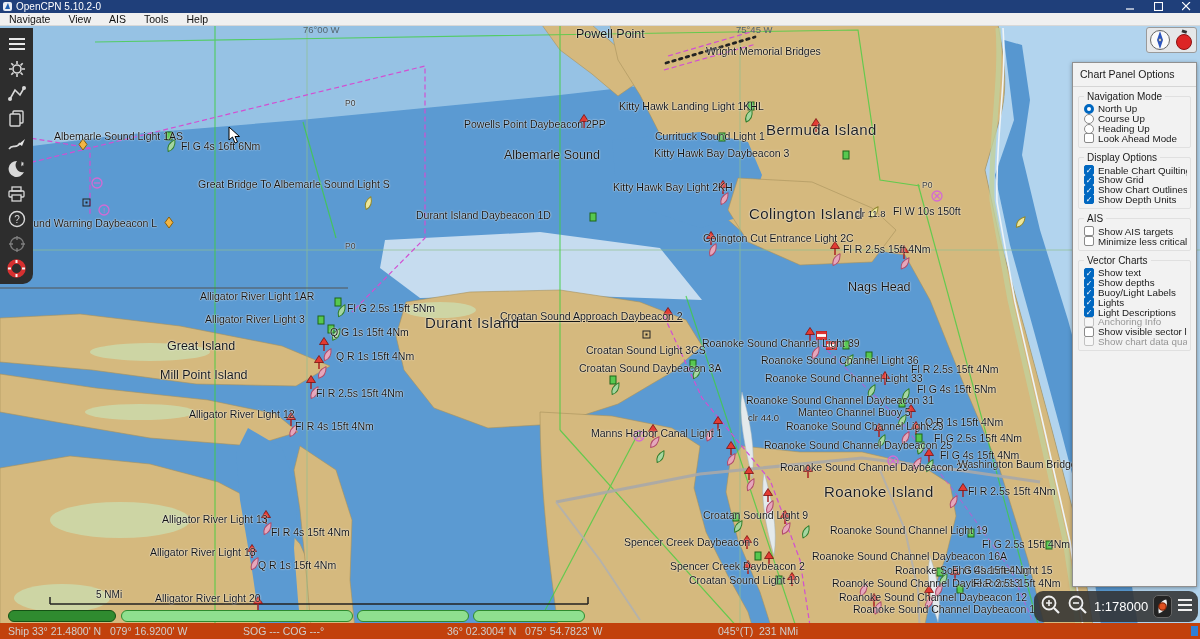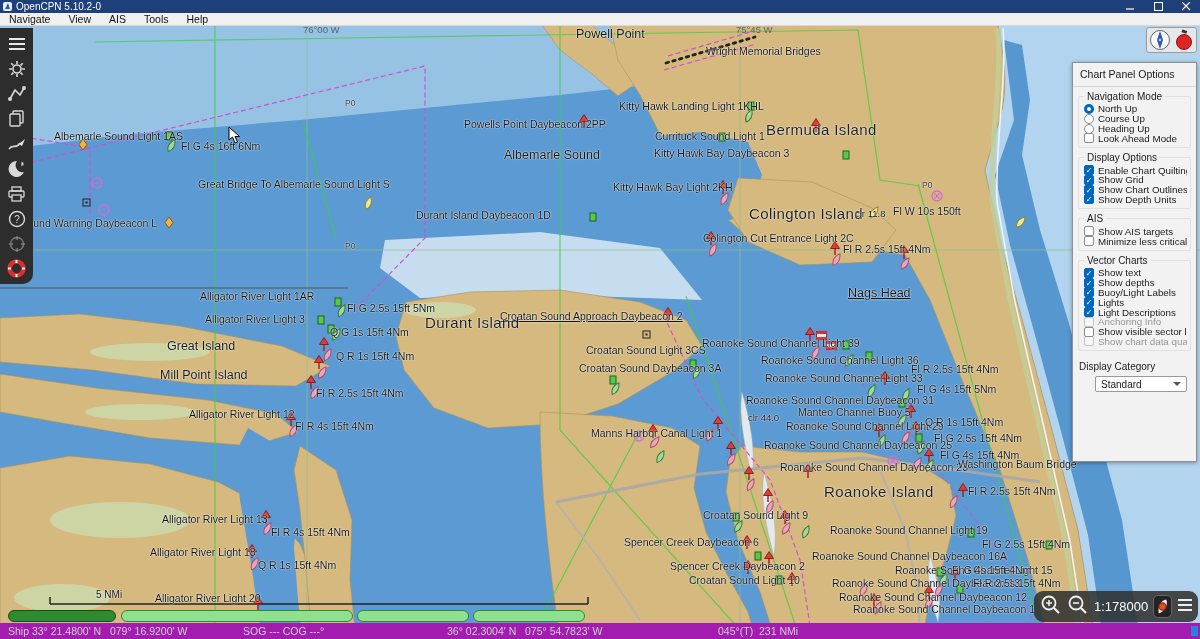--- a/index.html
+++ b/index.html
@@ -29,21 +29,21 @@
   .ml.clr { font-size:9.5px; }
   .ml.tiny { font-size:8.5px; color:#333; }
   .ml.scale { font-size:10px; }
   .mk { position:absolute; z-index:4; pointer-events:none; }
 
   
   #ltoolbar { position:absolute; left:0; top:28px; width:33px; height:256px; background:#2d2d2d; border-radius:0 0 10px 0; z-index:40; display:flex; flex-direction:column; align-items:center; padding-top:3px; }
   #ltoolbar .tbtn { width:26px; height:25px; display:flex; align-items:center; justify-content:center; }
 
   
-  #panel { position:absolute; left:1072px; top:62px; width:125px; height:400px; background:#f2f2f2; border:1px solid #909090; box-shadow:0 1px 4px rgba(0,0,0,.35); z-index:45; font-size:10px; color:#1a1a1a; }
+  #panel { position:absolute; left:1072px; top:62px; width:125px; height:525px; background:#f2f2f2; border:1px solid #909090; box-shadow:0 1px 4px rgba(0,0,0,.35); z-index:45; font-size:10px; color:#1a1a1a; }
   #panel .ptitle { padding:5px 7px 6px; font-size:10.5px; border-bottom:1px solid #d5d5d5; }
   #panel .group { margin:9px 5px 0; border:1px solid #e0e0e0; border-radius:2px; position:relative; padding:7px 3px 4px 4px; }
   #panel .glabel { position:absolute; top:-6px; left:5px; background:#f2f2f2; padding:0 3px; font-size:10px; }
   .opt { display:flex; align-items:center; height:9.8px; margin:0 0 0 1px; white-space:nowrap; }
   .opt.dis { opacity:.45; }
   .opt .olabel { margin-left:4px; font-size:9.8px; overflow:hidden; }
   .cb { width:10px; height:10px; border:1px solid #8a8a8a; border-radius:2px; background:#fff; flex:0 0 auto; font-size:8px; line-height:9px; text-align:center; color:#fff; }
   .cb.on { background:#0067c0; border-color:#0067c0; }
   .rb { width:10px; height:10px; border:1px solid #8a8a8a; border-radius:50%; background:#fff; flex:0 0 auto; }
   .rb.on { border:3px solid #0067c0; }
@@ -59,21 +59,21 @@
   .cbar { position:absolute; top:610px; height:12px; border-radius:6px; z-index:20; }
   .cbar.dark { background:#2f8b2f; border:1px solid #145214; }
   .cbar.light { background:#8fe08f; border:1px solid #2e8b2e; }
 
   
   #ctoolbar { position:absolute; left:1034px; top:591px; width:164px; height:31px; background:rgba(50,50,50,.88); border-radius:9px; z-index:50; display:flex; align-items:center; padding:0 6px; gap:5px; }
   #ctoolbar .zscale { color:#fff; font-size:13px; }
   #ctoolbar .boatbtn { width:23px; height:23px; background:#232323; border:1px solid #666; border-radius:5px; display:flex; align-items:center; justify-content:center; }
 
   
-  #statusbar { position:absolute; left:0; top:623px; width:1200px; height:16px; background:#a21caf; color:#cfcfcf; font-size:10.5px; line-height:16px; z-index:60; }
+  #statusbar { position:absolute; left:0; top:623px; width:1200px; height:16px; background:#c2410c; color:#cfcfcf; font-size:10.5px; line-height:16px; z-index:60; }
   #statusbar span { position:absolute; white-space:pre; }
   #statusbar .grip { position:absolute; right:2px; top:3px; width:7px; height:10px; background:#2f7fd6; }
 
   #cursor { position:absolute; left:228px; top:126px; z-index:55; }
 </style>
 </head>
 <body>
 
 <div id="app">
 
@@ -181,21 +181,21 @@
         <span class="ml pl" style="left: 749px; top: 179px;">Colington Island</span>
         <span class="ml clr" style="left: 855px; top: 182px;">clr 11.8</span>
         <span class="ml" style="left: 893px; top: 179px;">Fl W 10s 150ft</span>
         <span class="ml" style="left: 416px; top: 183px;">Durant Island Daybeacon 1D</span>
         <span class="ml" style="left: 0px; top: 191px;">arle Sound Warning Daybeacon L</span>
         <span class="ml" style="left: 703px; top: 206px;">Colington Cut Entrance Light 2C</span>
         <span class="ml" style="left: 843px; top: 217px;">Fl R 2.5s 15ft 4Nm</span>
         <span class="ml tiny" style="left: 922px; top: 154px;">P0</span>
         <span class="ml tiny" style="left: 345px; top: 72px;">P0</span>
         <span class="ml tiny" style="left: 345px; top: 215px;">P0</span>
-        <span class="ml pm" style="left: 848px; top: 260px; text-decoration: underline;">Nags Head</span>
+        <span class="ml pm" style="left: 848px; top: 254px;">Nags Head</span>
         <span class="ml" style="left: 200px; top: 264px;">Alligator River Light 1AR</span>
         <span class="ml" style="left: 347px; top: 276px;">Fl G 2.5s 15ft 5Nm</span>
         <span class="ml" style="left: 205px; top: 287px;">Alligator River Light 3</span>
         <span class="ml" style="left: 500px; top: 284px; text-decoration: underline;">Croatan Sound Approach Daybeacon 2</span>
         <span class="ml pl" style="left: 425px; top: 288px;">Durant Island</span>
         <span class="ml" style="left: 330px; top: 300px;">Q G 1s 15ft 4Nm</span>
         <span class="ml" style="left: 586px; top: 318px;">Croatan Sound Light 3CS</span>
         <span class="ml" style="left: 702px; top: 311px;">Roanoke Sound Channel Light 39</span>
         <span class="ml" style="left: 336px; top: 324px;">Q R 1s 15ft 4Nm</span>
         <span class="ml" style="left: 761px; top: 328px;">Roanoke Sound Channel Light 36</span>
@@ -829,27 +829,20 @@
           <div class="opt">
             <span class="cb"></span>
             <span class="olabel">Show visible sector lights</span>
           </div>
           <div class="opt dis">
             <span class="cb"></span>
             <span class="olabel">Show chart data quality</span>
           </div>
         </div>
       </div>
-    <div id="dcwrap">
-      <div id="dclabel">Display Category</div>
-      <div id="dd">
-        <span>Standard</span>
-        <span class="chev"></span>
-      </div>
-    </div>
   </div>
 
   <div id="ctoolbar">
     <span><svg width="22" height="22" viewBox="0 0 22 22">
           <circle cx="9" cy="9" r="6.5" fill="none" stroke="#f0f0f0" stroke-width="1.8"></circle>
           <line x1="14" y1="14" x2="19" y2="19" stroke="#f0f0f0" stroke-width="2.2"></line>
           <path d="M9 6v6 M6 9h6" stroke="#f0f0f0" stroke-width="1.6"></path>
         </svg></span>
     <span><svg width="22" height="22" viewBox="0 0 22 22">
           <circle cx="9" cy="9" r="6.5" fill="none" stroke="#f0f0f0" stroke-width="1.8"></circle>

